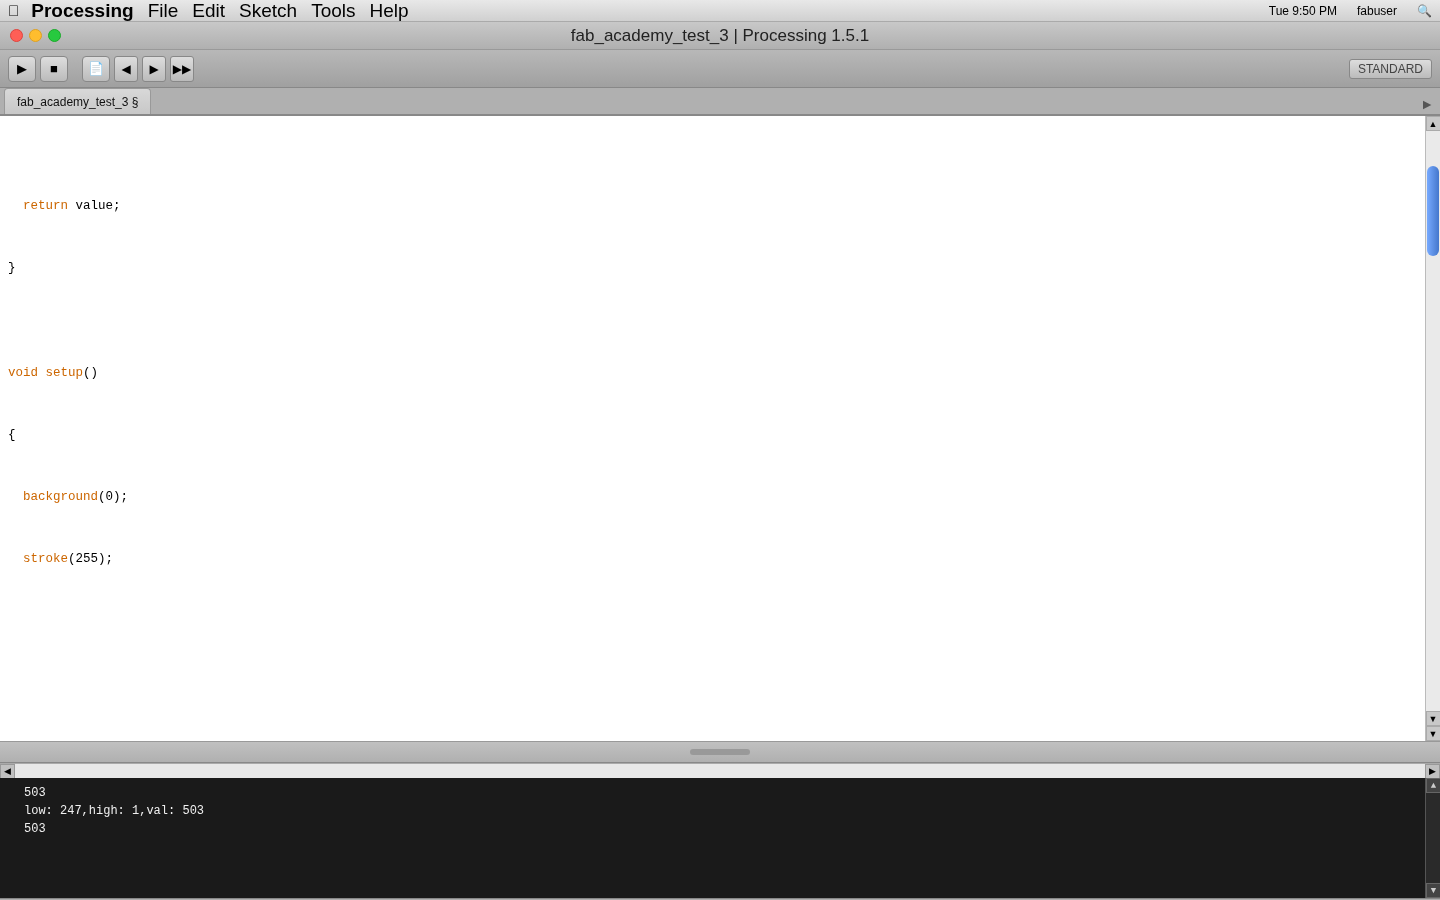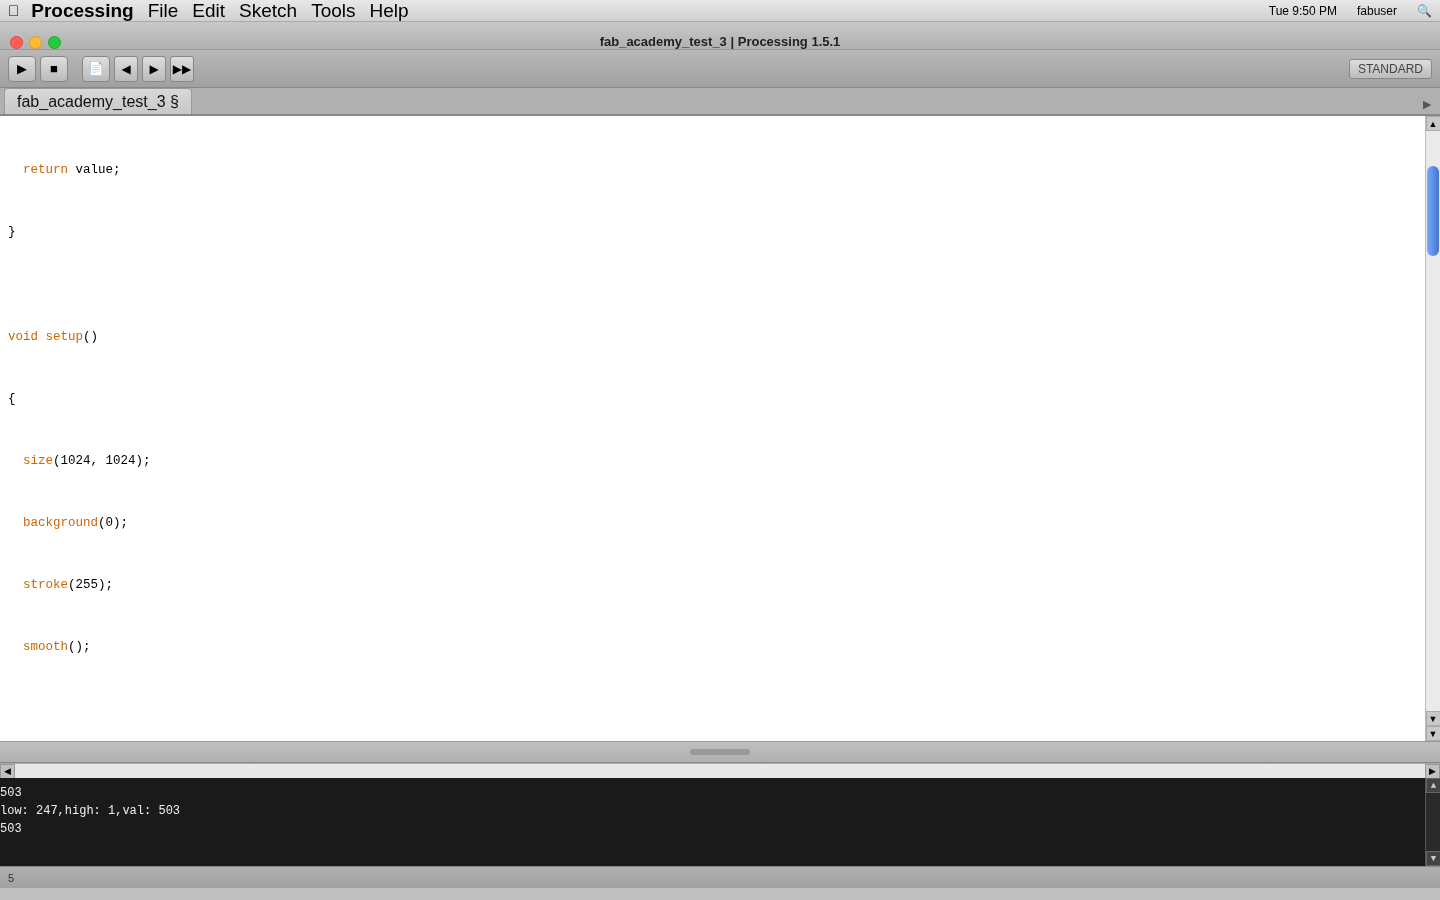--- a/index.html
+++ b/index.html
@@ -34,27 +34,26 @@
       gap: 20px;
       font-size: 12px;
     }
 
     
     #titlebar {
       width: 100%;
       height: 28px;
       background: linear-gradient(to bottom, #c8c8c8, #b0b0b0);
       display: flex;
-      align-items: flex-end;
-      justify-content: center;
-      font-size: 13px;
+      align-items: center;
+      justify-content: center;
+      font-size: 17px;
       color: #222;
       border-bottom: 1px solid #999;
       position: relative;
-      font-weight: bold;
     }
     #titlebar .window-buttons {
       position: absolute;
       left: 10px;
       display: flex;
       gap: 6px;
       align-items: center;
     }
     .win-btn {
       width: 13px;
@@ -121,21 +120,21 @@
       border-bottom: 2px solid #888;
     }
     .tab {
       height: 26px;
       background: linear-gradient(to bottom, #d8d8d8, #c8c8c8);
       border: 1px solid #999;
       border-bottom: none;
       padding: 0 12px;
       display: flex;
       align-items: center;
-      font-size: 16px;
+      font-size: 12px;
       color: #111;
       border-radius: 4px 4px 0 0;
       margin-left: 4px;
     }
     .tab-arrow {
       margin-left: auto;
       margin-right: 6px;
       font-size: 14px;
       color: #555;
       cursor: pointer;
@@ -155,20 +154,21 @@
     #code-content {
       flex: 1;
       overflow: hidden;
       padding: 4px 0 4px 0;
       font-family: 'Courier New', Courier, monospace;
       font-size: 12.5px;
       line-height: 1.55;
       color: #000;
       white-space: pre;
       position: relative;
+      margin-top: 36px;
     }
     .scroll-arrow {
       width: 15px;
       height: 15px;
       background: #c0c0c0;
       border: 1px solid #999;
       display: flex;
       align-items: center;
       justify-content: center;
       font-size: 9px;
@@ -189,26 +189,26 @@
     .divider-handle {
       width: 60px;
       height: 6px;
       background: #999;
       border-radius: 3px;
     }
 
     
     #console-area {
       width: 100%;
-      height: 88px;
+      height: 120px;
       background: #1a1a1a;
       color: #f0f0f0;
       font-family: 'Courier New', Courier, monospace;
       font-size: 12px;
-      padding: 6px 0;
+      padding: 6px 24px;
       overflow: hidden;
       position: relative;
     }
     #console-area .console-line {
       line-height: 1.5;
     }
 
     
     #scrollbar-h {
       width: 100%;
@@ -348,24 +348,22 @@
   <div class="tab-arrow">►</div>
 </div>
 
 <div id="editor-area" style="height: 625px;">
   <div id="code-content">
     <pre><span class="kw">  return</span> value;</pre>
     <pre>}</pre>
     <pre></pre>
     <pre><span class="kw">void</span> <span class="fn">setup</span>()</pre>
     <pre>{</pre>
-    <pre>  <span class="fn">size</span>(1024, 1024);</pre>
     <pre>  <span class="fn">background</span>(0);</pre>
     <pre>  <span class="fn">stroke</span>(255);</pre>
-    <pre>  <span class="fn">smooth</span>();</pre>
     <pre></pre>
     
     
     
     
     
     
     
     
     

